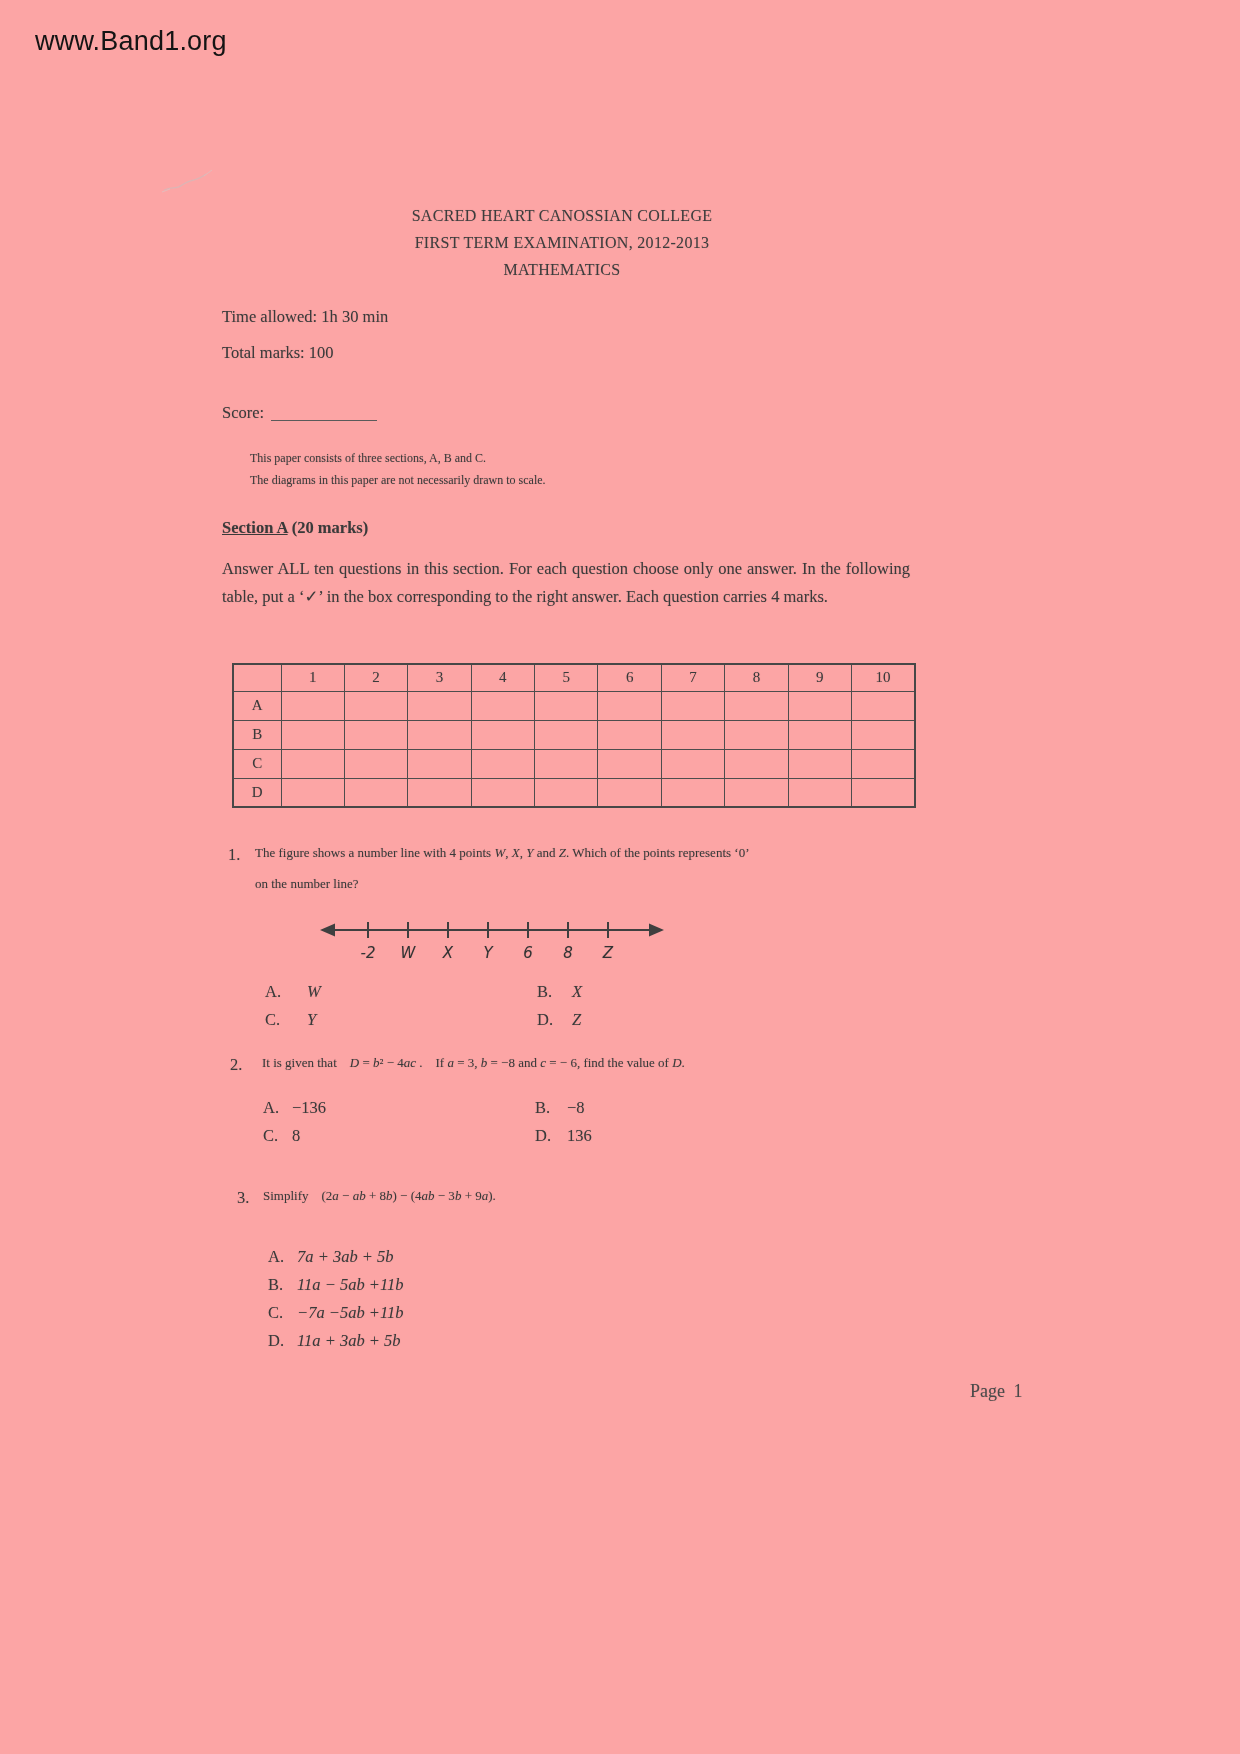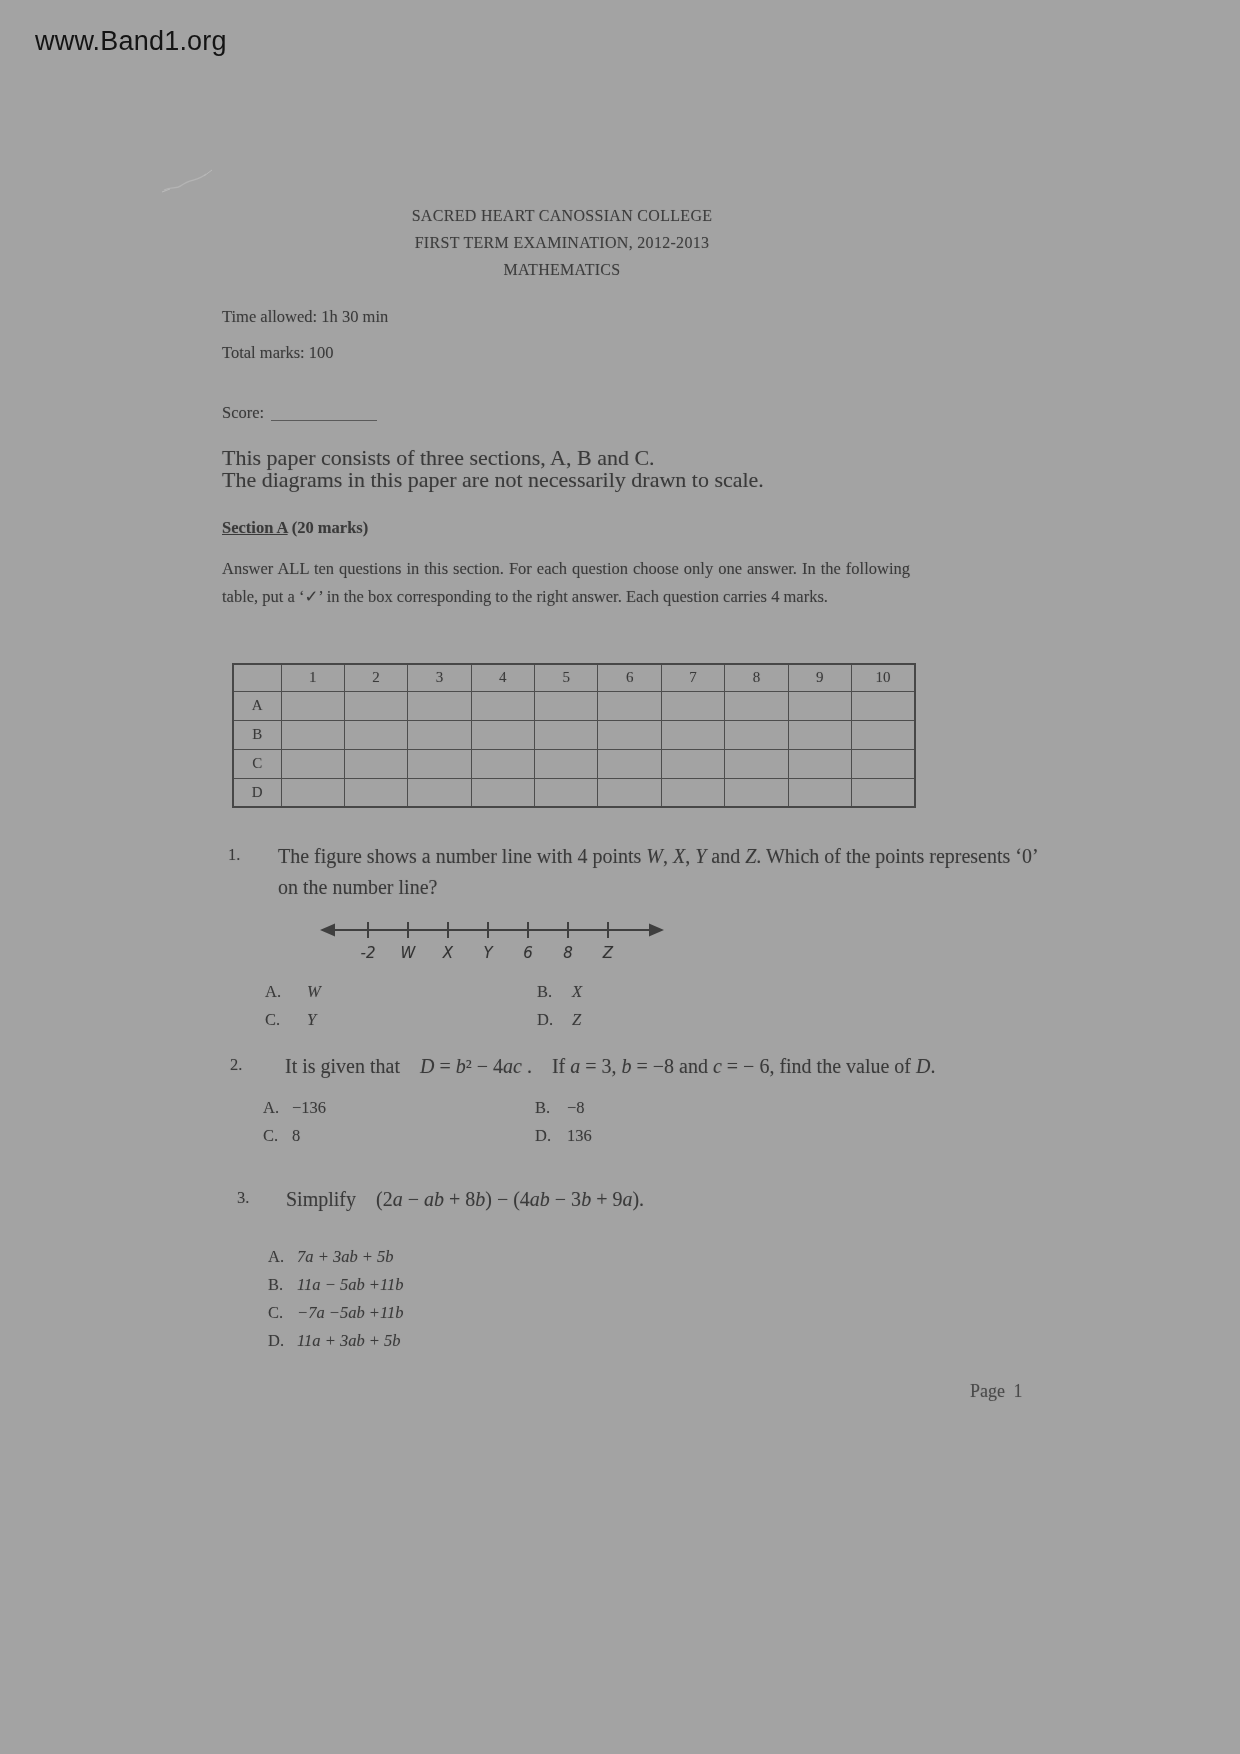--- a/index.html
+++ b/index.html
@@ -1,45 +1,45 @@
 <!DOCTYPE html>
 <html><head>
 <meta charset="utf-8">
 <style>
   html,body{margin:0;padding:0;background:#e8e8e8;}
   .page{
-    position:relative;width:1240px;height:1754px;background:#a3a3a3;
+    position:relative;width:1240px;height:1754px;background:#fca5a5;
     font-family:"Liberation Serif", serif;color:#3a3a3a;overflow:hidden;
     text-shadow:0 0 1px rgba(60,60,60,.25);
   }
   .abs{position:absolute;}
   .nowrap{white-space:nowrap;}
   .watermark{
     font-family:"Liberation Sans", sans-serif;font-size:27px;color:#141414;
     text-shadow:none;letter-spacing:.2px;
   }
   .title-block{width:600px;text-align:center;font-size:16px;line-height:27px;color:#3d3d3d;letter-spacing:.3px;}
   .meta-line{font-size:16.5px;}
   .score-line .blank{
     display:inline-block;width:106px;height:1.05em;margin-left:7px;
     border-bottom:1.6px solid #5a5a5a;transform:translateY(3px);
   }
-  .instr{font-size:22px;line-height:22px;}
+  .instr{font-size:12px;line-height:22px;margin-left:28px;}
   .sec-head{font-size:16.5px;font-weight:bold;}
   .sec-head .u{text-decoration:underline;margin-top:40px;}
   .intro{width:688px;font-size:16.5px;line-height:27.5px;text-align:justify;}
   table.answer-grid{border-collapse:collapse;table-layout:fixed;width:684px;border:2px solid #474747;}
   table.answer-grid td,table.answer-grid th{
     border:1.5px solid #4d4d4d;padding:0;text-align:center;
     font-weight:normal;font-size:15px;color:#3a3a3a;
   }
   table.answer-grid tr{height:29px;}
   table.answer-grid tr.head{height:27px;}
   .q-num{font-size:16.5px;}
-  .q-stem{font-size:20px;margin-left:23px;}
+  .q-stem{font-size:13px;}
   .seg-rm{font-style:normal;}
   .seg-it{font-style:italic;}
   .opt-letter{font-size:16.5px;}
   .opt-value{font-size:16.5px;}
   .it{font-style:italic;}
   .nl-figure text{
     font-family:"DejaVu Sans", sans-serif;font-style:italic;font-size:15px;fill:#333;
   }
   .footer-page{font-size:18px;color:#4a4a4a;word-spacing:4px;}
   .pencil{opacity:.55;}

